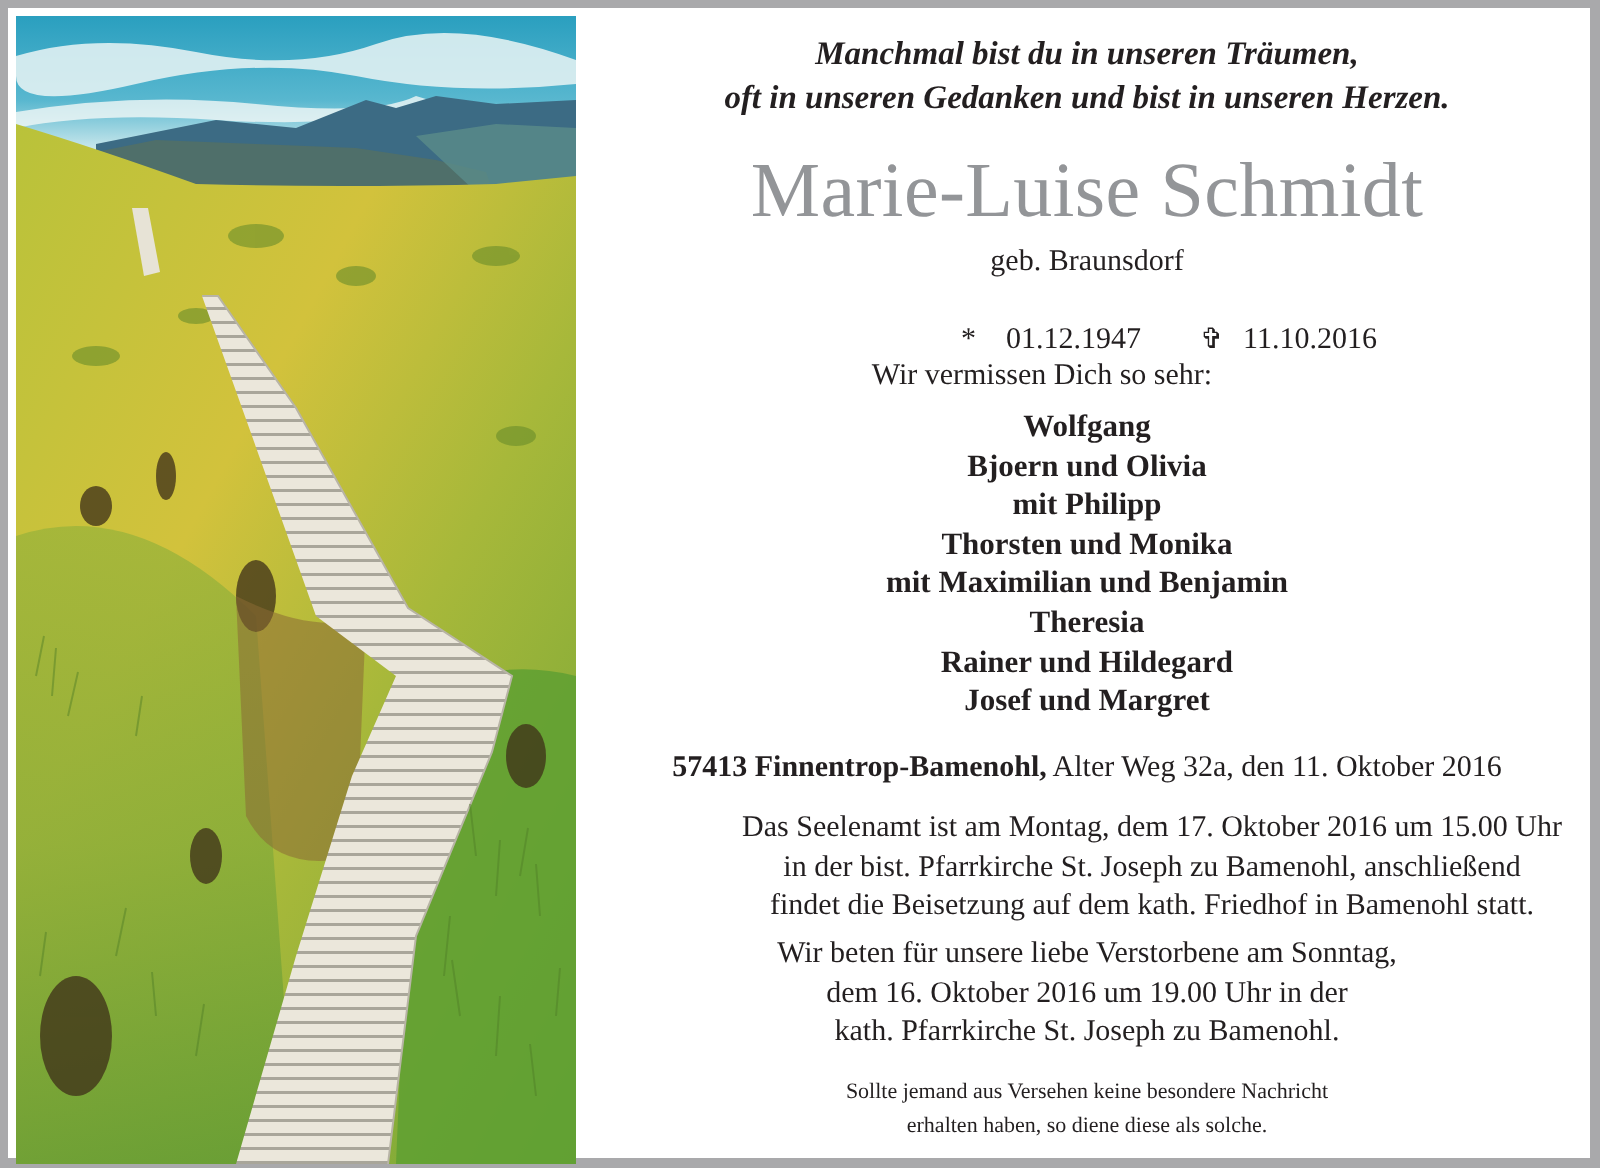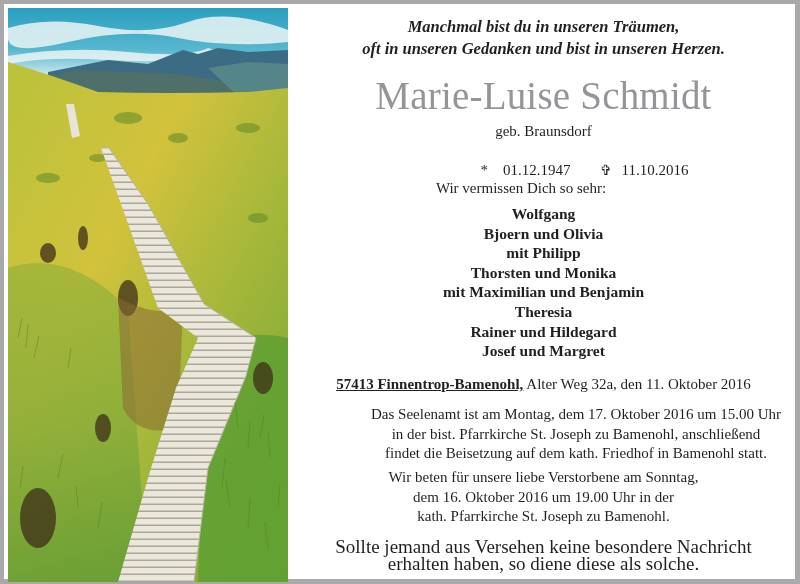--- a/index.html
+++ b/index.html
@@ -55,32 +55,32 @@
     }
     .family {
       position: absolute; left: 0; width: 511px; top: 196px;
       font-weight: bold; font-size: 15.5px; line-height: 19.6px;
     }
     .family div { white-space: nowrap; }
     .address {
       position: absolute; left: 0; width: 511px; top: 366px;
       font-size: 15px; line-height: 20px; white-space: nowrap;
     }
-    .address b { font-weight: bold; text-decoration: underline; }
+    .address b { font-weight: bold; }
     .para1 {
       position: absolute; left: 0; width: 576px; top: 397px;
       font-size: 15px; line-height: 19.5px;
     }
     .para2 {
       position: absolute; left: 0; width: 511px; top: 460px;
       font-size: 15px; line-height: 19.5px;
     }
     .para3 {
       position: absolute; left: 0; width: 511px; top: 530px;
-      font-size: 19px; line-height: 17px;
+      font-size: 11px; line-height: 17px;
     }
     .para1 div, .para2 div, .para3 div { white-space: nowrap; }
   </style>
 </head>
 <body>
 
 <div class="frame">
 
   <div class="photo">
     <svg viewBox="0 0 280 574" xmlns="http://www.w3.org/2000/svg">

